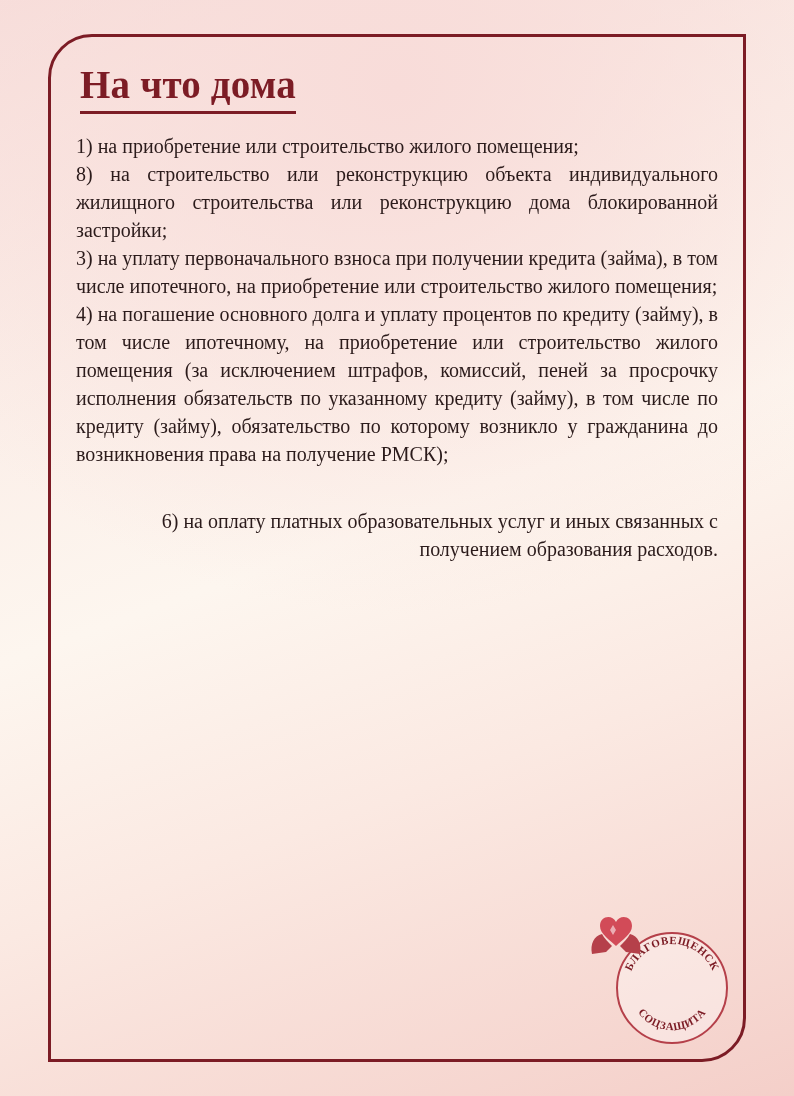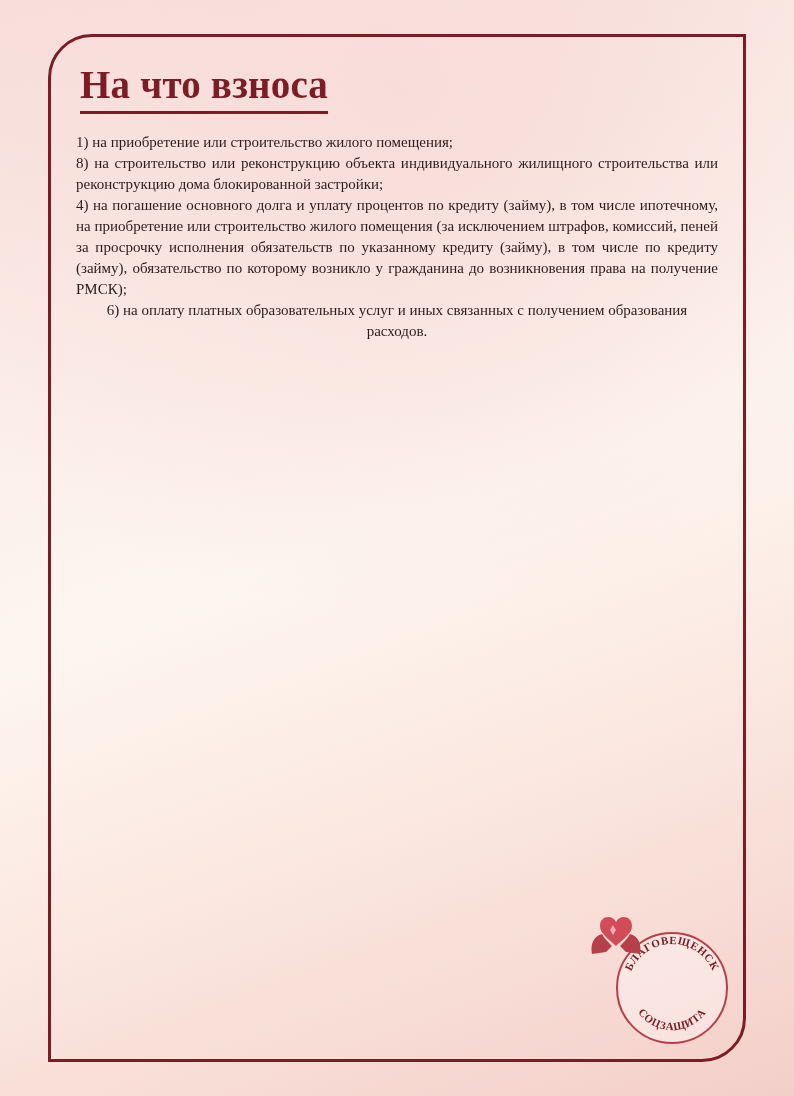--- a/index.html
+++ b/index.html
@@ -55,33 +55,34 @@
     border-bottom: 3px solid #7c1c25;
     padding-bottom: 1px;
   }
   .title .line2 {
     display: block;
     margin-top: 2px;
   }
   .body-text {
     margin-top: 18px;
     color: #2b1b1b;
-    font-size: 15px;
+    font-size: 20px;
     line-height: 1.40;
     text-align: justify;
     text-justify: inter-word;
     font-family: "Liberation Serif", serif;
   }
   .body-text p {
     margin: 0;
     padding: 0;
     text-align: justify;
   }
   .body-text p:last-child {
-    text-align: center;
+    text-align: right;
+    margin-top: 39px;
   }
   .logo {
     position: absolute;
     right: 66px;
     bottom: 52px;
     width: 112px;
     height: 112px;
   }
   .logo-circle {
     position: absolute;
@@ -101,26 +102,27 @@
   }
 </style>
 </head>
 <body>
 
 <div class="poster">
   <div class="frame"></div>
 
   <div class="content">
     <h1 class="title">
-      <span class="line1">На что взноса</span>
+      <span class="line1">На что дома</span>
     </h1>
 
     <div class="body-text">
       <p>1) на приобретение или строительство жилого помещения;</p>
       <p>8) на строительство или реконструкцию объекта индивидуального жилищного строительства или реконструкцию дома блокированной застройки;</p>
+      <p>3) на уплату первоначального взноса при получении кредита (займа), в том числе ипотечного, на приобретение или строительство жилого помещения;</p>
       <p>4) на погашение основного долга и уплату процентов по кредиту (займу), в том числе ипотечному, на приобретение или строительство жилого помещения (за исключением штрафов, комиссий, пеней за просрочку исполнения обязательств по указанному кредиту (займу), в том числе по кредиту (займу), обязательство по которому возникло у гражданина до возникновения права на получение РМСК);</p>
       <p>6) на оплату платных образовательных услуг и иных связанных с получением образования расходов.</p>
     </div>
   </div>
 
   <div class="logo">
     <div class="logo-circle"></div>
     <svg viewBox="0 0 112 112" width="112" height="112">
       <defs>
         <path id="arcTop" d="M 12,56 A 44,44 0 0 1 100,56"></path>

